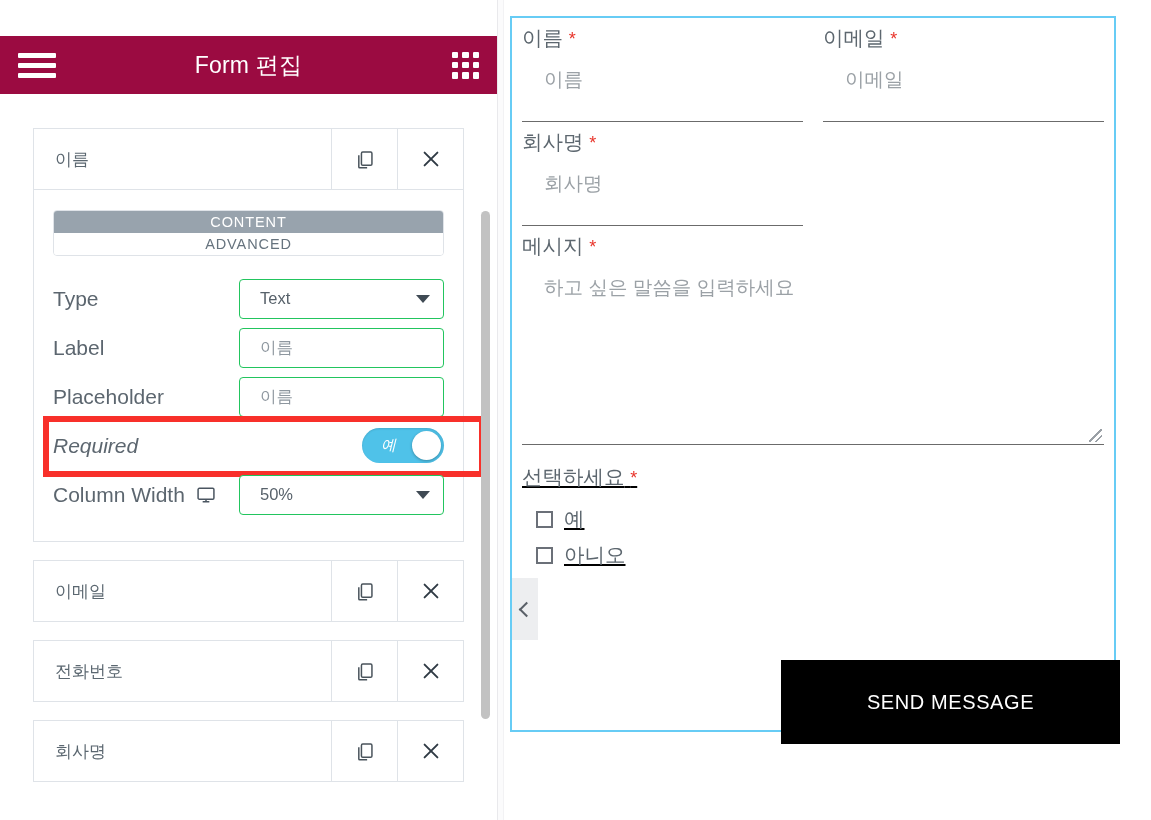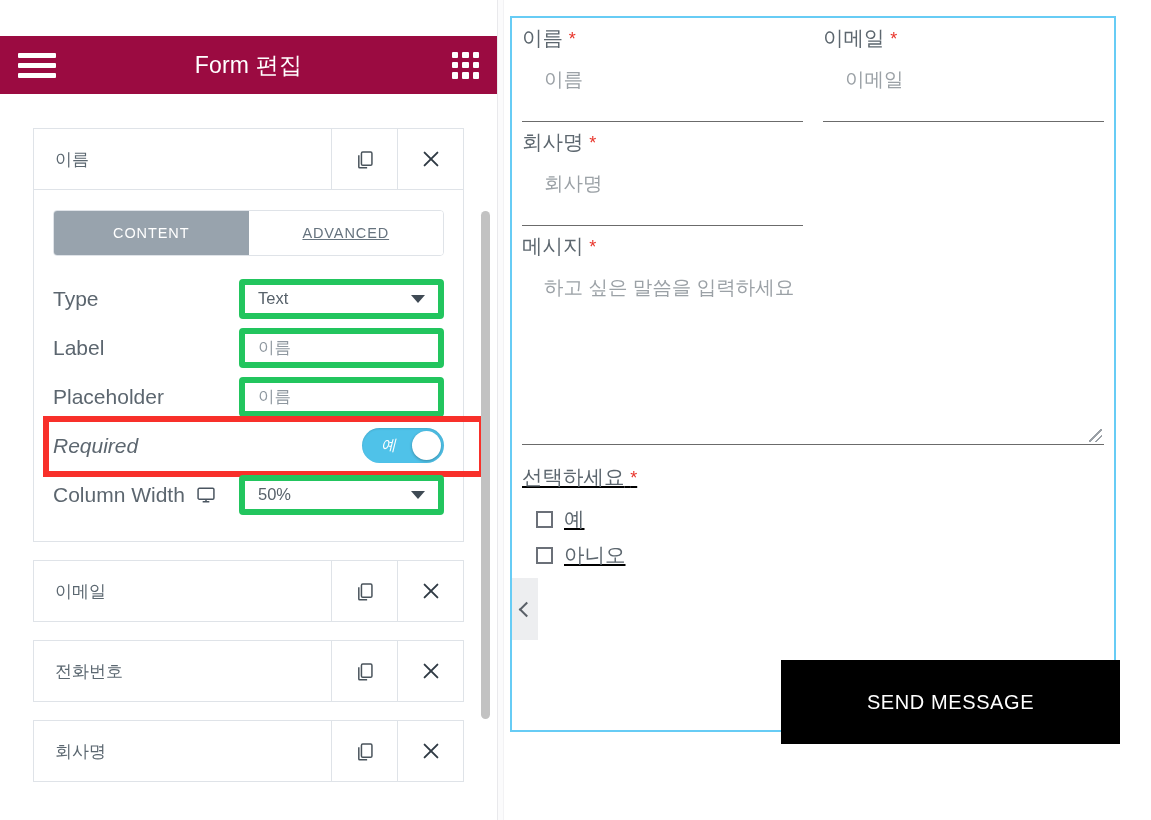--- a/index.html
+++ b/index.html
@@ -147,56 +147,57 @@
     padding: 20px 19px 22px 19px;
     box-sizing: border-box;
   }
   #tab-strip {
     display: flex;
     border: 1px solid #dfe3e8;
     border-radius: 4px;
     overflow: hidden;
     height: 44px;
     margin-bottom: 18px;
+    flex-direction: column;
   }
   .tab {
     flex: 1;
     display: flex;
     align-items: center;
     justify-content: center;
     font-size: 14.5px;
     letter-spacing: .9px;
     cursor: pointer;
   }
   .tab.active { background: #98a3ad; color: #ffffff; }
-  .tab.inactive { background: #ffffff; color: #66737e; text-decoration: underline; }
+  .tab.inactive { background: #ffffff; color: #66737e; }
 
   .prop-row {
     display: flex;
     align-items: center;
     height: 49px;
   }
   .prop-label {
     flex: 1;
     font-size: 21px;
     color: #5c666f;
     display: flex;
     align-items: center;
     gap: 10px;
   }
   .prop-control { width: 205px; }
 
   .select-box, .text-box {
     height: 40px;
-    border: 6px solid #22c55e;
+    border: 1px solid #22c55e;
     border-radius: 4px;
     box-sizing: border-box;
     display: flex;
     align-items: center;
-    padding: 0 13px;
+    padding: 0 20px;
     font-size: 16.5px;
     color: #58626b;
     background: #ffffff;
     cursor: pointer;
     position: relative;
   }
   .text-box { color: #8e979f; cursor: text; }
   .caret-down {
     position: absolute;
     right: 13px;

